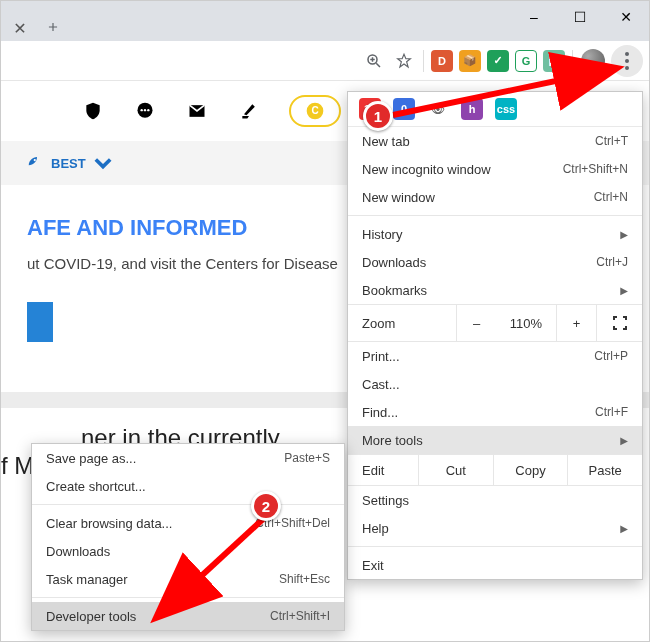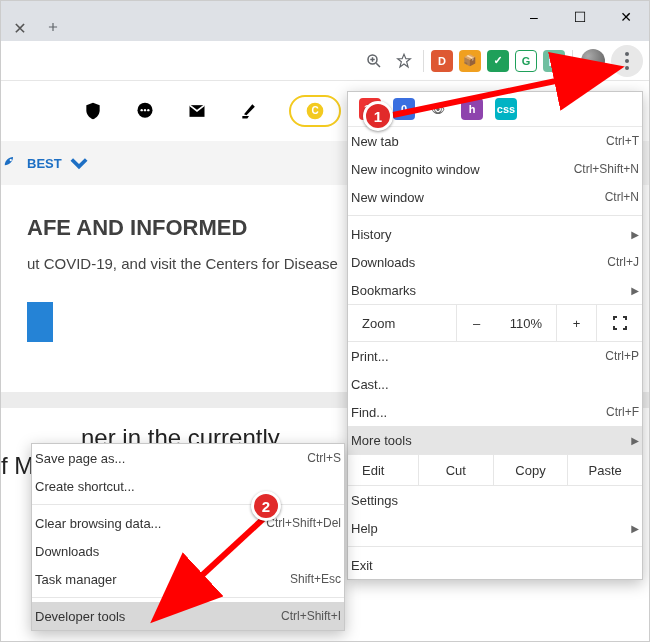--- a/index.html
+++ b/index.html
@@ -97,31 +97,31 @@
   .pill {
     border: 2px solid #f3ca20;
     border-radius: 20px;
     padding: 4px 14px;
     display:flex; align-items:center;
   }
   
   .catbar {
     height: 44px; background:#f4f4f4;
     display:flex; align-items:center;
-    gap:8px;
+    padding-left: 24px; gap:8px;
     color:#1d6fc4; font-weight:600;
   }
   .catbar svg { width:18px; height:18px; }
   
   .banner {
     padding: 30px 26px;
   }
   .banner h2 {
     margin:0 0 14px 0;
-    color:#404040; font-weight:600; font-size: 22px;
+    color:#3b82f6; font-weight:600; font-size: 22px;
   }
   .banner p { margin:0; font-size:15px; color:#444; }
   .bluebox {
     width: 26px; height: 40px; background:#2583d6;
     margin-top: 30px;
   }
   .graysep { height: 16px; background:#ececec; margin-top: 20px;}
   .article-frag {
     padding: 16px 0 0 0;
     font-size: 24px; color:#222;
@@ -140,21 +140,21 @@
     z-index: 20;
   }
   .ext-row {
     display:flex; align-items:center;
     padding: 6px 8px;
     gap: 6px;
     border-bottom: 1px solid #e9e9e9;
   }
   .mi {
     display:flex; align-items:center; justify-content:space-between;
-    padding: 6px 3px;
+    padding: 6px 14px;
     height: 28px;
     cursor: default;
   }
   .mi .sc { color:#555; font-size:12px; }
   .mi .arrow { font-size:10px; color:#666; }
   .msep { height:1px; background:#e6e6e6; margin:4px 0; }
   .mi.hl { background:#e5e5e5; }
   .zoomrow {
     display:flex; align-items:center;
     border-top:1px solid #e6e6e6; border-bottom:1px solid #e6e6e6;
@@ -384,21 +384,21 @@
   <div class="msep"></div>
   <div class="mi">
       <span>Exit</span>
       <span></span>
     </div>
 </div>
 
 <div class="submenu">
   <div class="mi">
       <span>Save page as...</span>
-      <span class="sc">Ctrl+S</span>
+      <span class="sc">Paste+S</span>
     </div>
   <div class="mi">
       <span>Create shortcut...</span>
       <span></span>
     </div>
   <div class="msep"></div>
   <div class="mi">
       <span>Clear browsing data...</span>
       <span class="sc">Ctrl+Shift+Del</span>
     </div>

